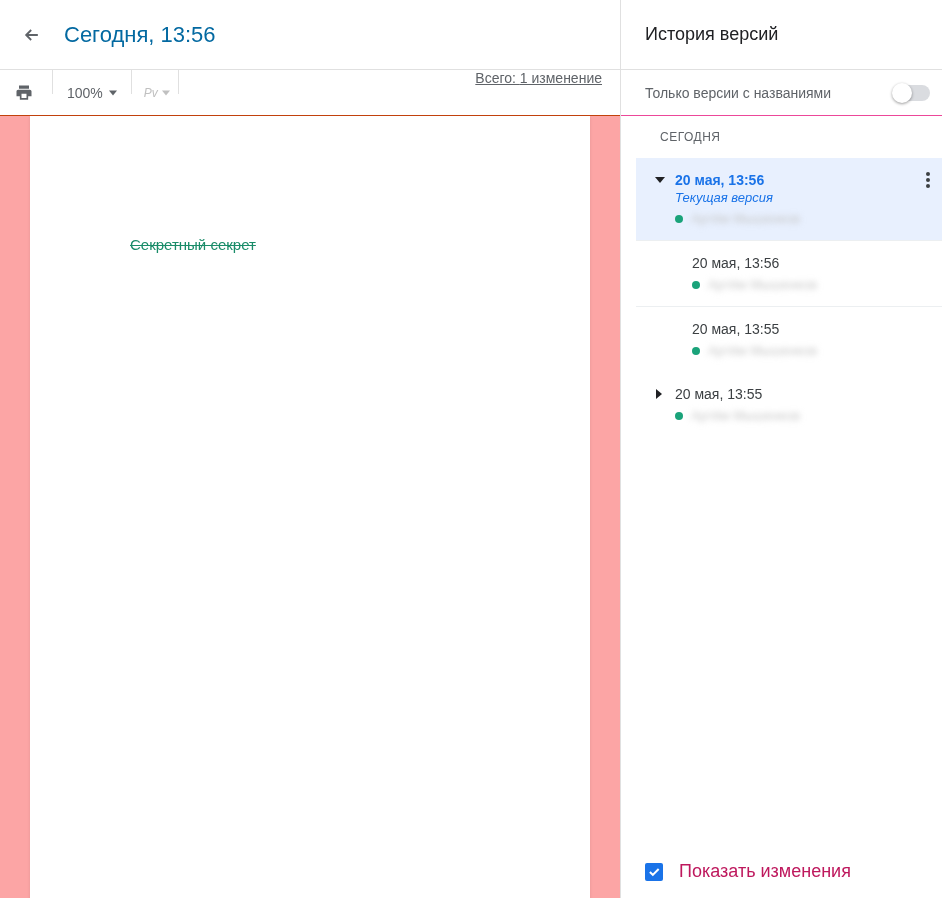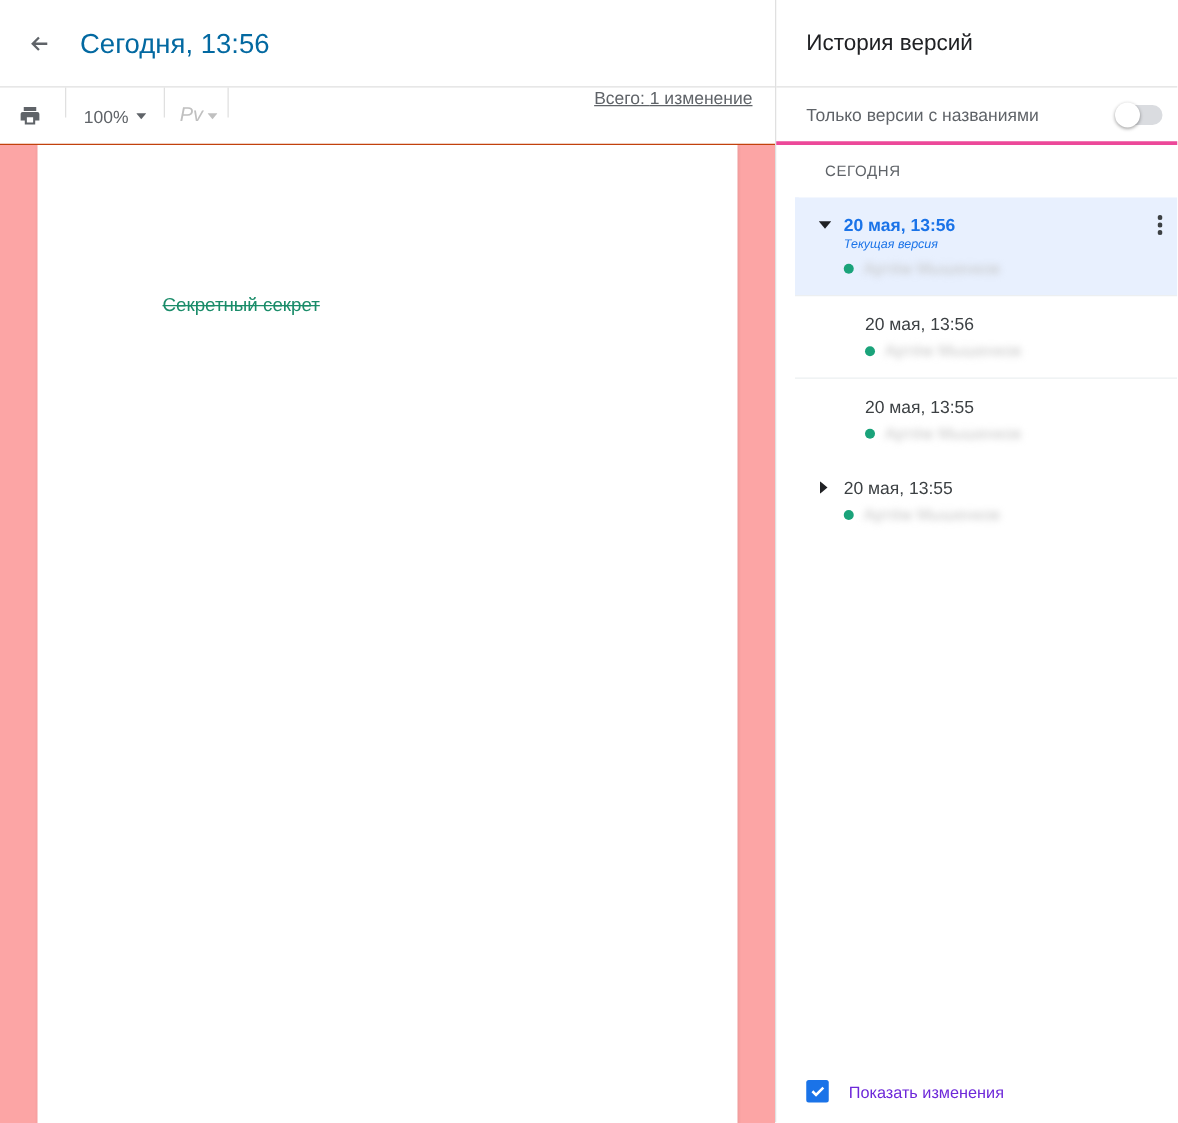--- a/index.html
+++ b/index.html
@@ -11,67 +11,67 @@
 
 .header { display: flex; align-items: center; height: 70px; padding: 0 20px; border-bottom: 1px solid #e0e0e0; }
 .back-btn { width: 24px; height: 24px; display: flex; align-items: center; justify-content: center; color: #5f6368; margin-right: 20px; cursor: pointer; }
 .page-title { font-size: 22px; font-weight: 400; color: #0369a1; }
 
 .toolbar { display: flex; height: 46px; padding: 0 14px; border-bottom: 1px solid #c2410c; }
 .print-btn { color: #5f6368; margin-right: 10px; cursor: pointer; display:flex; align-items:center; }
 .tb-sep { width: 1px; height: 24px; background: #e0e0e0; margin: 0 8px; }
 .zoom-btn { display: flex; align-items: center; color: #5f6368; font-size: 14px; padding: 4px 6px; cursor: pointer; }
 .zoom-btn .chev { margin-left: 6px; }
-.pv-label { color: #c0c0c0; font-size: 16px; font-style: italic; margin-left: 4px; display:flex; align-items:center;}
+.pv-label { color: #c0c0c0; font-size: 12px; font-style: italic; margin-left: 4px; display:flex; align-items:center;}
 .pv-label .chev { margin-left: 4px; }
 .tb-spacer { flex: 1; }
 .changes-count { color: #5f6368; font-size: 14px; margin-right: 4px; text-decoration: underline; }
 
 .doc-scroll { flex: 1; background: #fca5a5; overflow-y: scroll; overflow-x: hidden; padding: 0; display:flex; justify-content:center; }
 .doc-scroll::-webkit-scrollbar { width: 14px; }
 .doc-scroll::-webkit-scrollbar-track { background: #fff; }
 .doc-scroll::-webkit-scrollbar-thumb { background: #c1c1c1; border-radius: 7px; border: 3px solid #fff; }
 
 .page { width: 560px; min-height: 1200px; background: #fff; margin: 0 0; padding: 120px 100px; box-shadow: 0 1px 3px rgba(0,0,0,0.1); }
 .p-removed { color: #1a8c69; text-decoration: line-through; font-size: 15px; margin-bottom: 30px; }
 .p-normal { color: #202124; font-size: 15px; }
 
 .side-panel { width: 322px; border-left: 1px solid #e0e0e0; display: flex; flex-direction: column; }
 .side-header { height: 70px; display: flex; align-items: center; padding: 0 24px; border-bottom: 1px solid #e0e0e0; }
 .side-title { font-size: 18px; color: #202124; }
 
-.named-row { display: flex; align-items: center; height: 46px; padding: 0 12px 0 24px; border-bottom: 3px solid #ec4899; justify-content: center; }
+.named-row { display: flex; align-items: center; height: 46px; padding: 0 12px 0 24px; border-bottom: 1px solid #ec4899; justify-content: center; }
 .named-label { font-size: 14px; color: #5f6368; flex: 1; }
 .toggle { width: 36px; height: 16px; background: #dadce0; border-radius: 10px; position: relative; cursor: pointer; }
 .toggle-knob { width: 20px; height: 20px; background: #fff; border-radius: 50%; position: absolute; top: -2px; left: -2px; box-shadow: 0 1px 3px rgba(0,0,0,0.4); }
 
 .section-label { font-size: 12px; letter-spacing: 0.5px; color: #5f6368; padding: 14px 24px 14px 24px; text-transform: uppercase; }
 
 .vlist { flex: 1; overflow-y: auto; padding-left: 15px; }
 
 .ver { border-left: 3px solid transparent; padding: 14px 12px 14px 16px; cursor: pointer; }
 .ver.selected { background: #e8f0fe; border-left-color: #e8f0fe; }
 .ver-row1 { display: flex; align-items: center; }
 .ver-caret { width: 20px; color: #202124; display:flex; }
 .ver-time { font-size: 14px; color: #3c4043; font-weight: 500; }
 .ver.selected .ver-time { color: #1a73e8; font-weight: 700; }
 .ver-more { margin-left: auto; color: #5f6368; cursor: pointer; display:flex;}
-.ver-sub { font-size: 10px; font-style: italic; color: #1a73e8; margin-left: 20px; margin-top: 2px; }
+.ver-sub { font-size: 13px; font-style: italic; color: #1a73e8; margin-left: 20px; margin-top: 2px; }
 .ver-editor { display: flex; align-items: center; margin-left: 20px; margin-top: 6px; }
 .dot { width: 8px; height: 8px; border-radius: 50%; background: #1aa37a; margin-right: 8px; flex-shrink:0;}
 .editor-name { font-size: 13px; color: #c4c4c4; filter: blur(3px); letter-spacing: 0.2px; }
 
 .subver { padding: 14px 12px 14px 56px; border-top: 1px solid #eceff1; cursor: pointer; }
 .subver .ver-time { font-size: 14px; color: #3c4043; }
 .subver .ver-editor { margin-left: 0; margin-top: 6px; }
 
 .bottom-row { display: flex; align-items: center; padding: 16px 24px; }
 .chk { width: 18px; height: 18px; background: #1a73e8; border-radius: 2px; display: flex; align-items: center; justify-content: center; margin-right: 16px; cursor:pointer;}
 .chk svg { display:block;}
-.chk-label { font-size: 13px; color: #6d28d9; }
+.chk-label { font-size: 18px; color: #be185d; }
 
 svg { display:block; }
 </style>
 </head>
 <body>
 
 <div class="app">
   <div class="main-area">
     <div class="header">
       <div class="back-btn">

